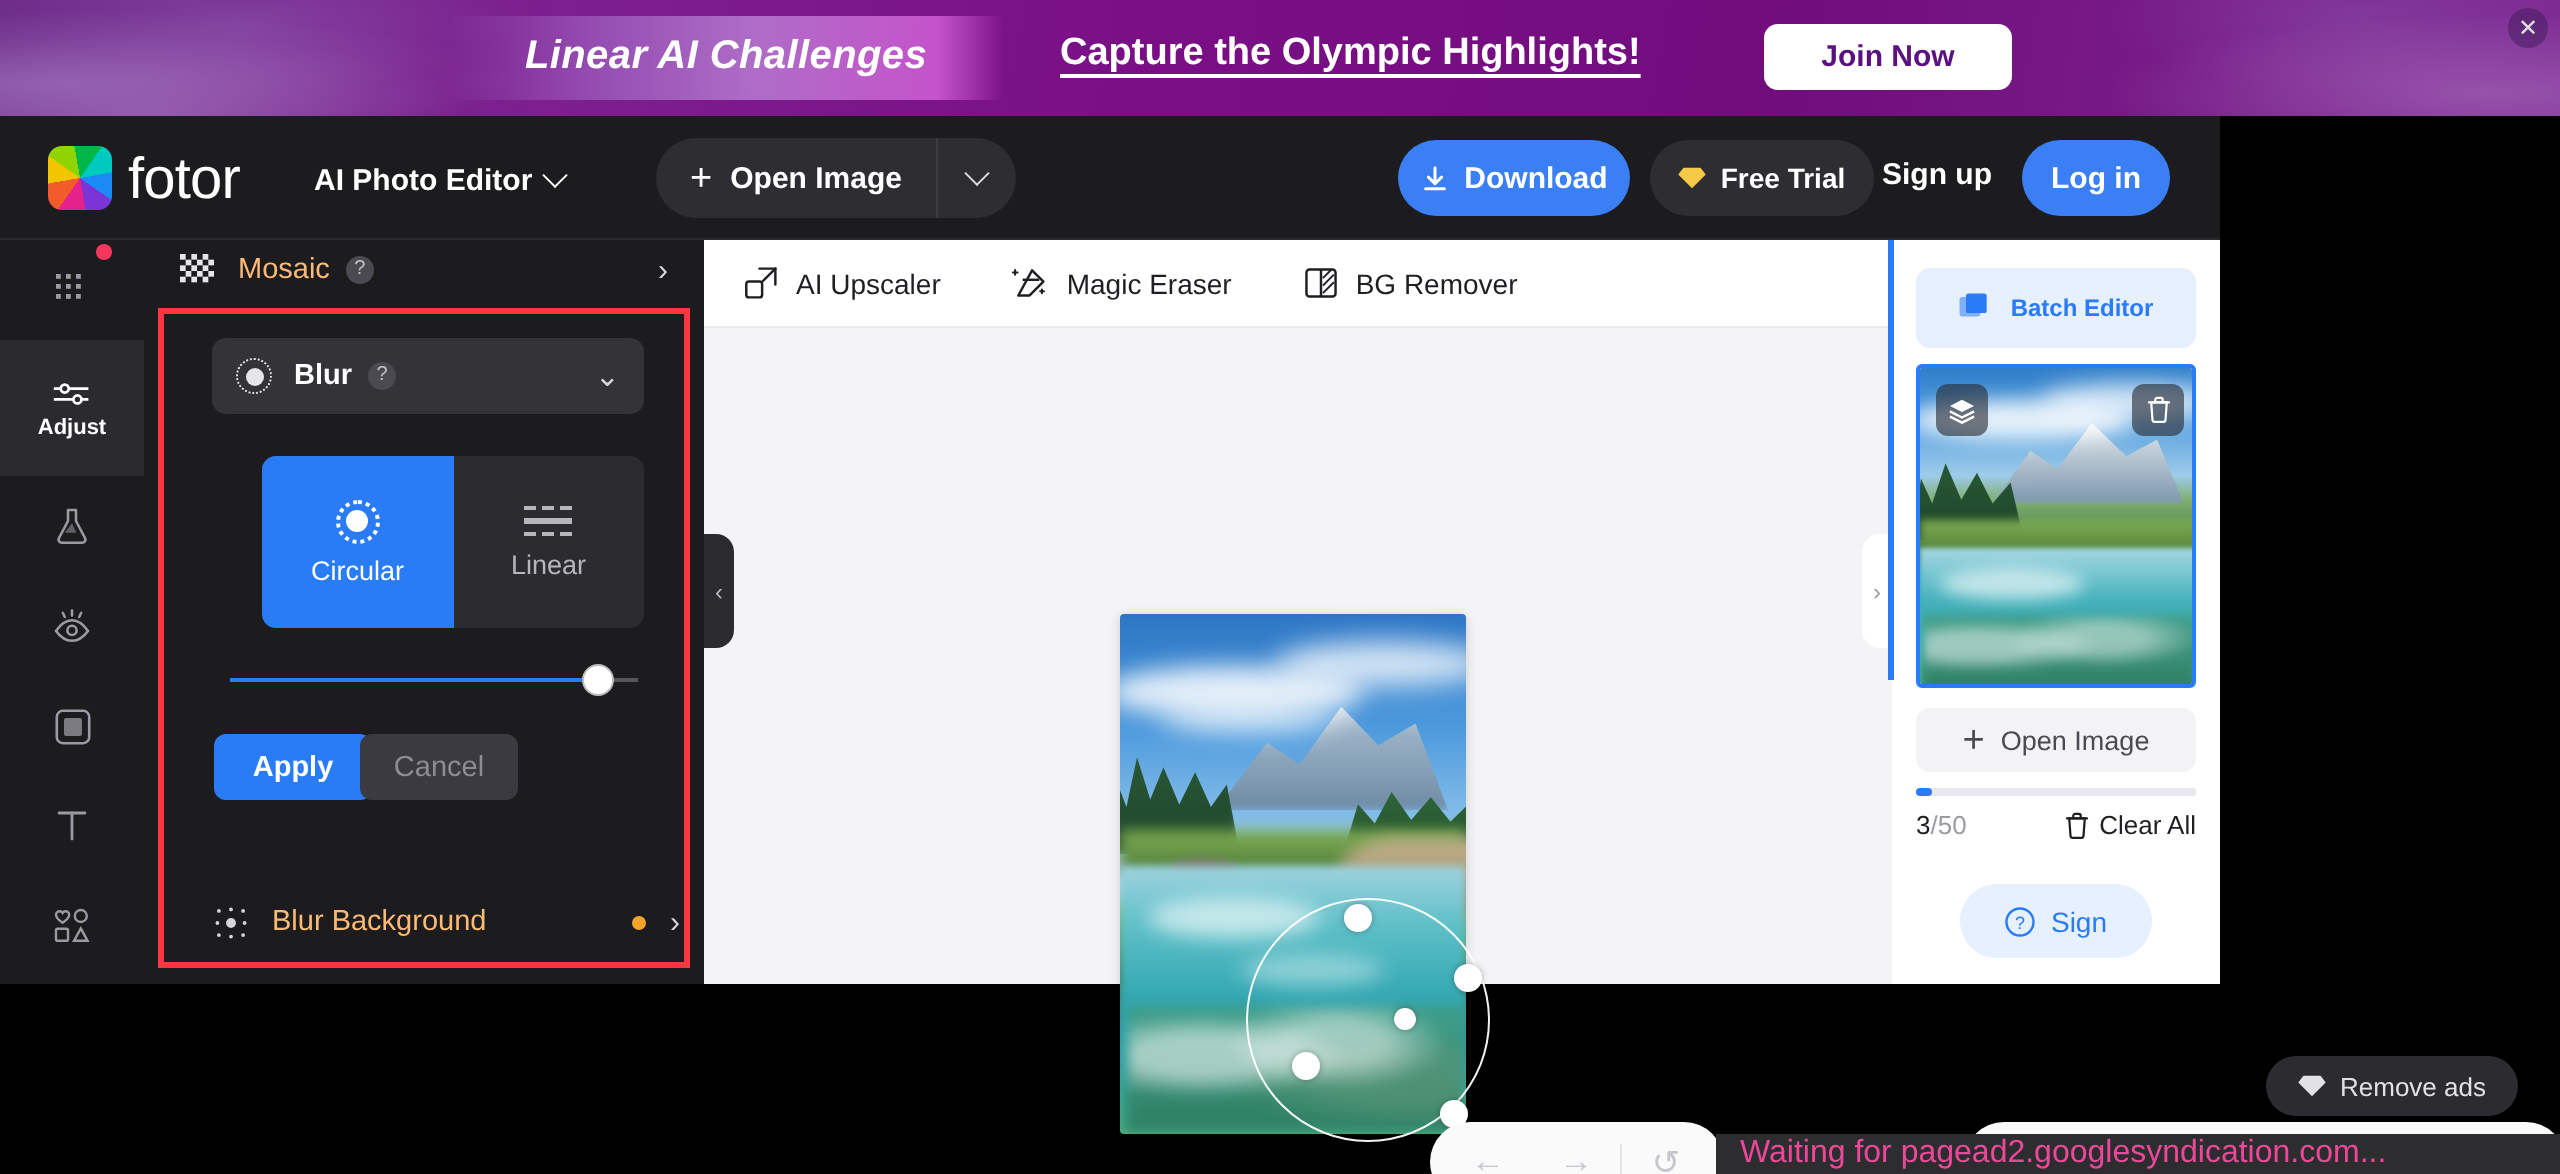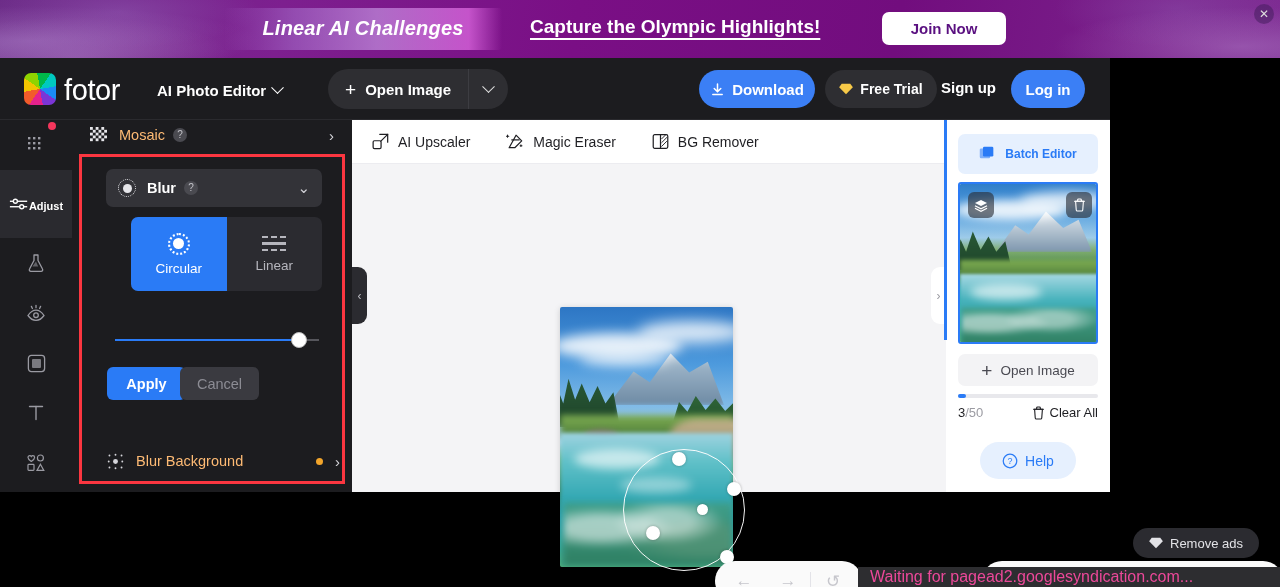--- a/index.html
+++ b/index.html
@@ -106,21 +106,21 @@
     font-weight:700; cursor:pointer;
   }
   .btn-login {
     position:absolute; left:1011px; top:70px; width:74px; height:38px;
     background:#3b7ff5; border-radius:19px; border:none; cursor:pointer;
     color:#fff; font-size:15px; font-weight:700; font-family:"Liberation Sans",sans-serif;
   }
 
   
   .rail { position:absolute; left:0; top:120px; width:72px; height:372px; background:#1c1c1f; }
-  .rail-item { position:relative; width:72px; height:50px; display:flex; flex-direction:row;
+  .rail-item { position:relative; width:72px; height:50px; display:flex; flex-direction:column;
                align-items:center; justify-content:center; cursor:pointer; color:#9a9aa2; }
   .rail-item.tall { height:68px; }
   .rail-item.active { background:#2a2a2f; color:#fff; }
   .rail-lbl { font-size:11px; font-weight:700; margin-top:3px; color:#fff; }
   .red-dot { position:absolute; right:16px; top:2px; width:8px; height:8px;
              background:#f4365c; border-radius:50%; }
 
   
   .panel { position:absolute; left:72px; top:120px; width:280px; height:372px; background:#1c1c1f; }
   .row-mosaic { position:absolute; left:0; top:0; width:280px; height:30px;
@@ -134,21 +134,21 @@
               border:3px solid #fb3640; background:#1c1c1f; }
   .blur-hdr { position:absolute; left:24px; top:12px; width:216px; height:38px;
               background:#333338; border-radius:7px; display:flex; align-items:center;
               padding:16px 12px; cursor:pointer; }
   .dot-circ { width:18px; height:18px; border-radius:50%; border:1.6px dotted #e6e6ea;
               display:flex; align-items:center; justify-content:center; }
   .dot-circ i { width:9px; height:9px; border-radius:50%; background:#e6e6ea; display:block; }
   .blur-hdr .row-lbl { font-weight:700; color:#fff; margin-left:11px; }
   .blur-hdr .row-arrow { color:#d5d5da; }
 
-  .seg { position:absolute; left:49px; top:60px; width:191px; height:74px;
+  .seg { position:absolute; left:49px; top:71px; width:191px; height:86px;
          background:#2b2b30; border-radius:7px; display:flex; overflow:hidden; }
   .seg-item { flex:1; display:flex; flex-direction:column; align-items:center;
               justify-content:center; gap:6px; cursor:pointer; color:#b6b6bd; font-size:13.5px; }
   .seg-item.on { background:#2a7bf6; color:#fff; }
   .seg-ic-circ { width:22px; height:22px; border-radius:50%; border:2px dotted #fff;
                  display:flex; align-items:center; justify-content:center; }
   .seg-ic-circ i { width:11px; height:11px; border-radius:50%; background:#fff; display:block; }
   .seg-ic-lin { width:24px; height:16px; display:flex; flex-direction:column;
                 justify-content:space-between; }
   .seg-ic-lin span { display:block; height:3px; }
@@ -659,21 +659,21 @@
         </svg>
         <span>Clear All</span>
       </span>
     </div>
 
     <div class="help">
       <svg width="16" height="16" viewBox="0 0 17 17">
         <circle cx="8.5" cy="8.5" r="7.2" stroke="#2a7bf6" stroke-width="1.3" fill="none"></circle>
         <text x="8.5" y="12" font-size="9.5" fill="#2a7bf6" text-anchor="middle" font-family="Liberation Sans, sans-serif">?</text>
       </svg>
-      <span>Help</span>
+      <span>Sign</span>
     </div>
   </div>
 
   <div class="rm-ads">
     <svg width="14" height="12" viewBox="0 0 16 14">
       <path d="M3 1h10l3 4-8 8L0 5z" fill="#e2e2e6"></path>
     </svg>
     <span>Remove ads</span>
   </div>
 

